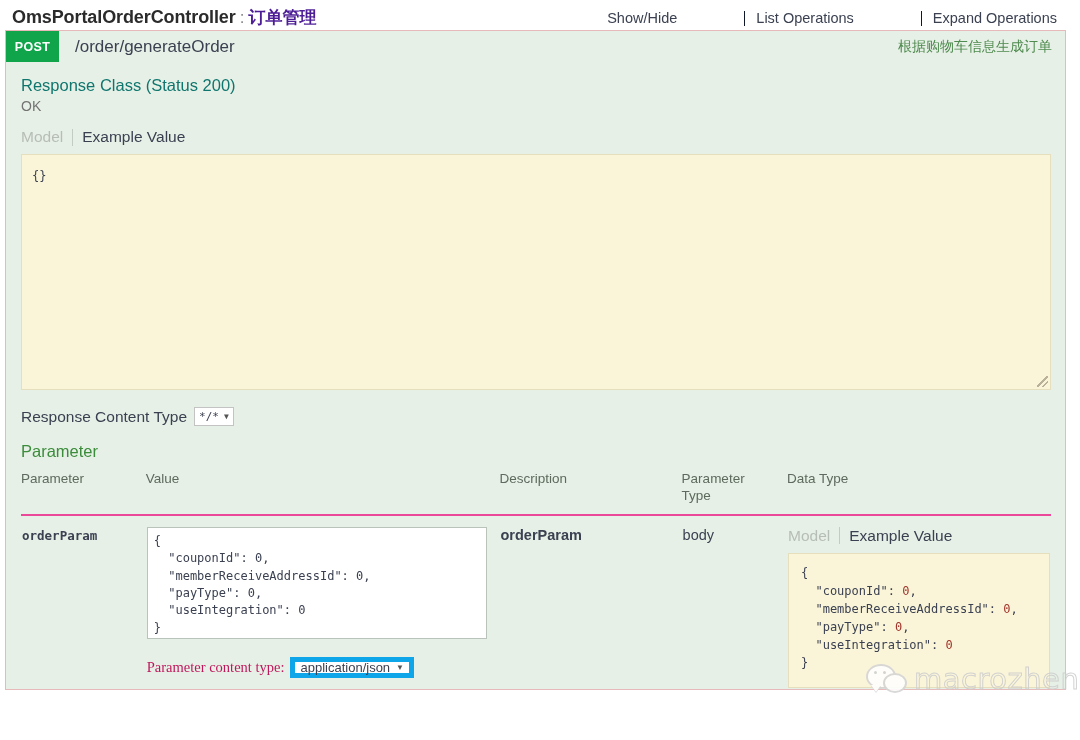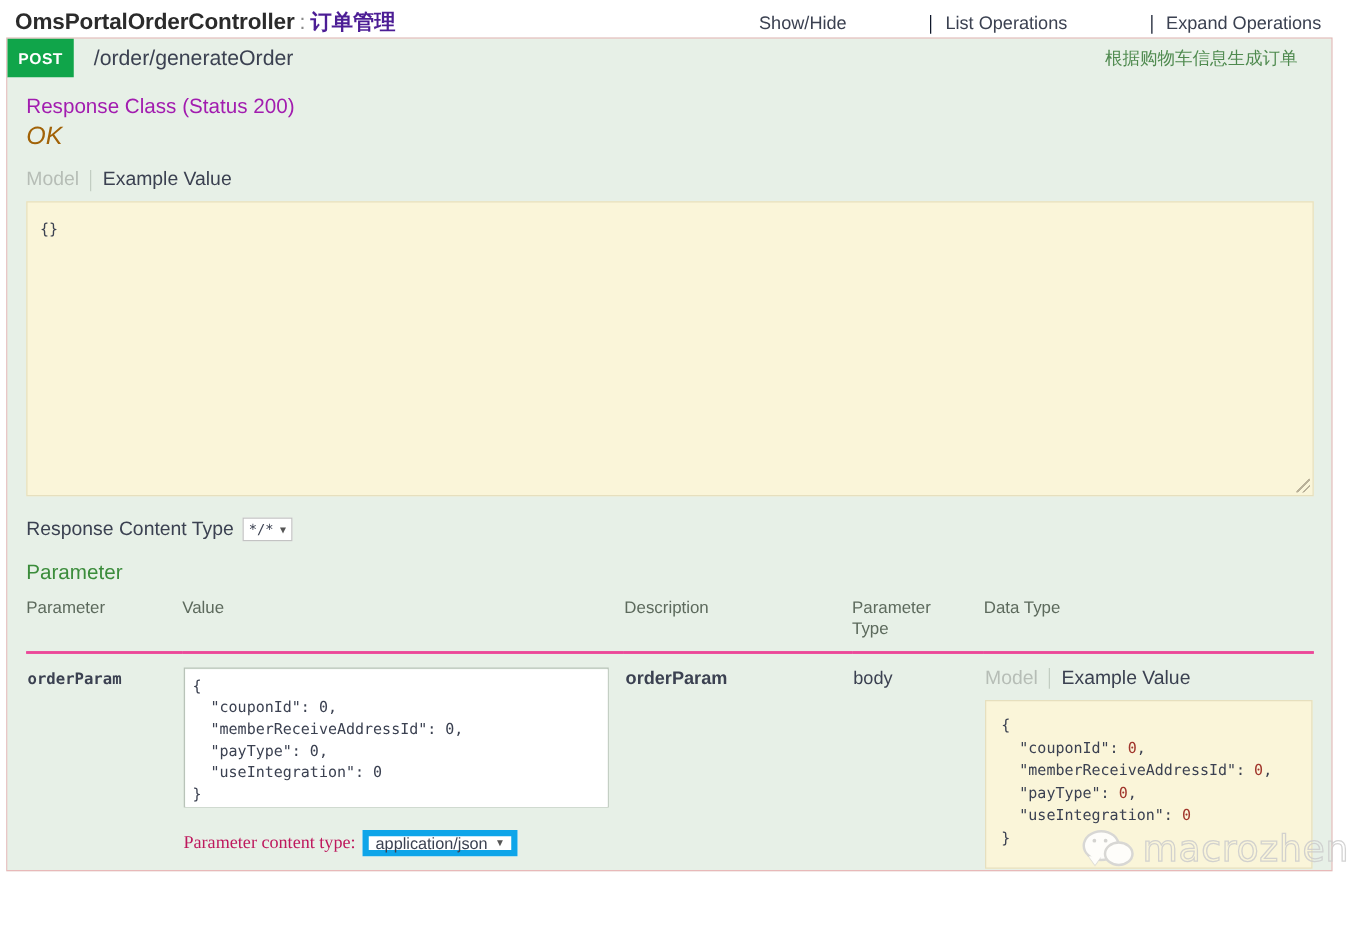--- a/index.html
+++ b/index.html
@@ -54,35 +54,35 @@
     flex: 0 0 53px;
   }
   .op-path {
     display: flex; align-items: center;
     padding-left: 16px;
     font-size: 17px;
     color: #3b4151;
     flex: 1;
   }
   .op-summary {
-    position: absolute; right: 27px; top: 0; height: 31px;
+    position: absolute; right: 13px; top: 0; height: 31px;
     display: flex; align-items: center;
     font-size: 14px; color: #4f8a4f;
   }
 
   
   .op-content {
     background: #e7f0e7;
     padding: 14px 14px 0 15px;
     position: relative;
   }
   .section-title {
-    color: #a21caf; font-size: 16.5px; margin: 0 0 3px 0; font-weight: normal;
-  }
-  .ok-line { font-size: 20px; color: #a16207; margin-bottom: 14px; font-style: italic; }
+    color: #0f766e; font-size: 16.5px; margin: 0 0 3px 0; font-weight: normal;
+  }
+  .ok-line { font-size: 14px; color: #737373; margin-bottom: 14px; }
 
   
   .tabs { display: flex; align-items: center; margin-bottom: 8px; }
   .tab {
     font-size: 15.5px; color: #b6bdb6; padding-right: 9px;
   }
   .tab.active { color: #3b4151; padding-left: 9px; }
   .tab-div { width: 1px; height: 17px; background: #c2cdc2; }
 
   

